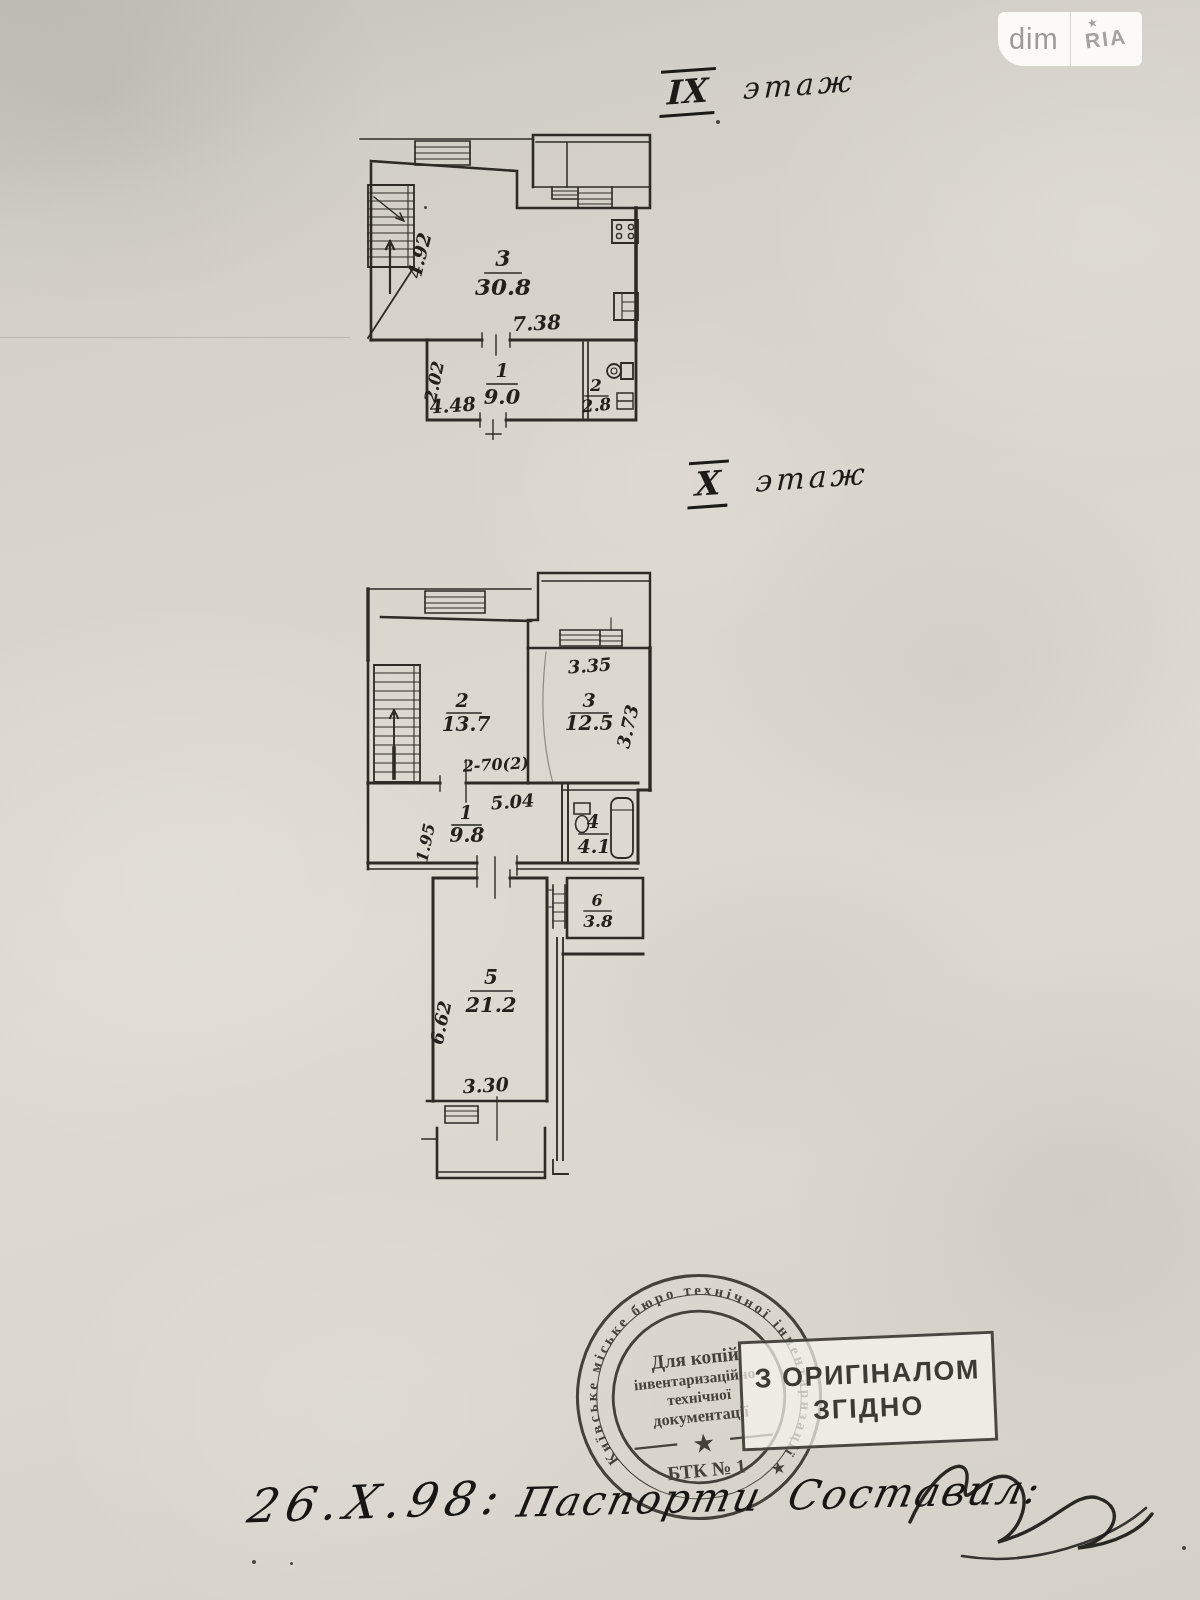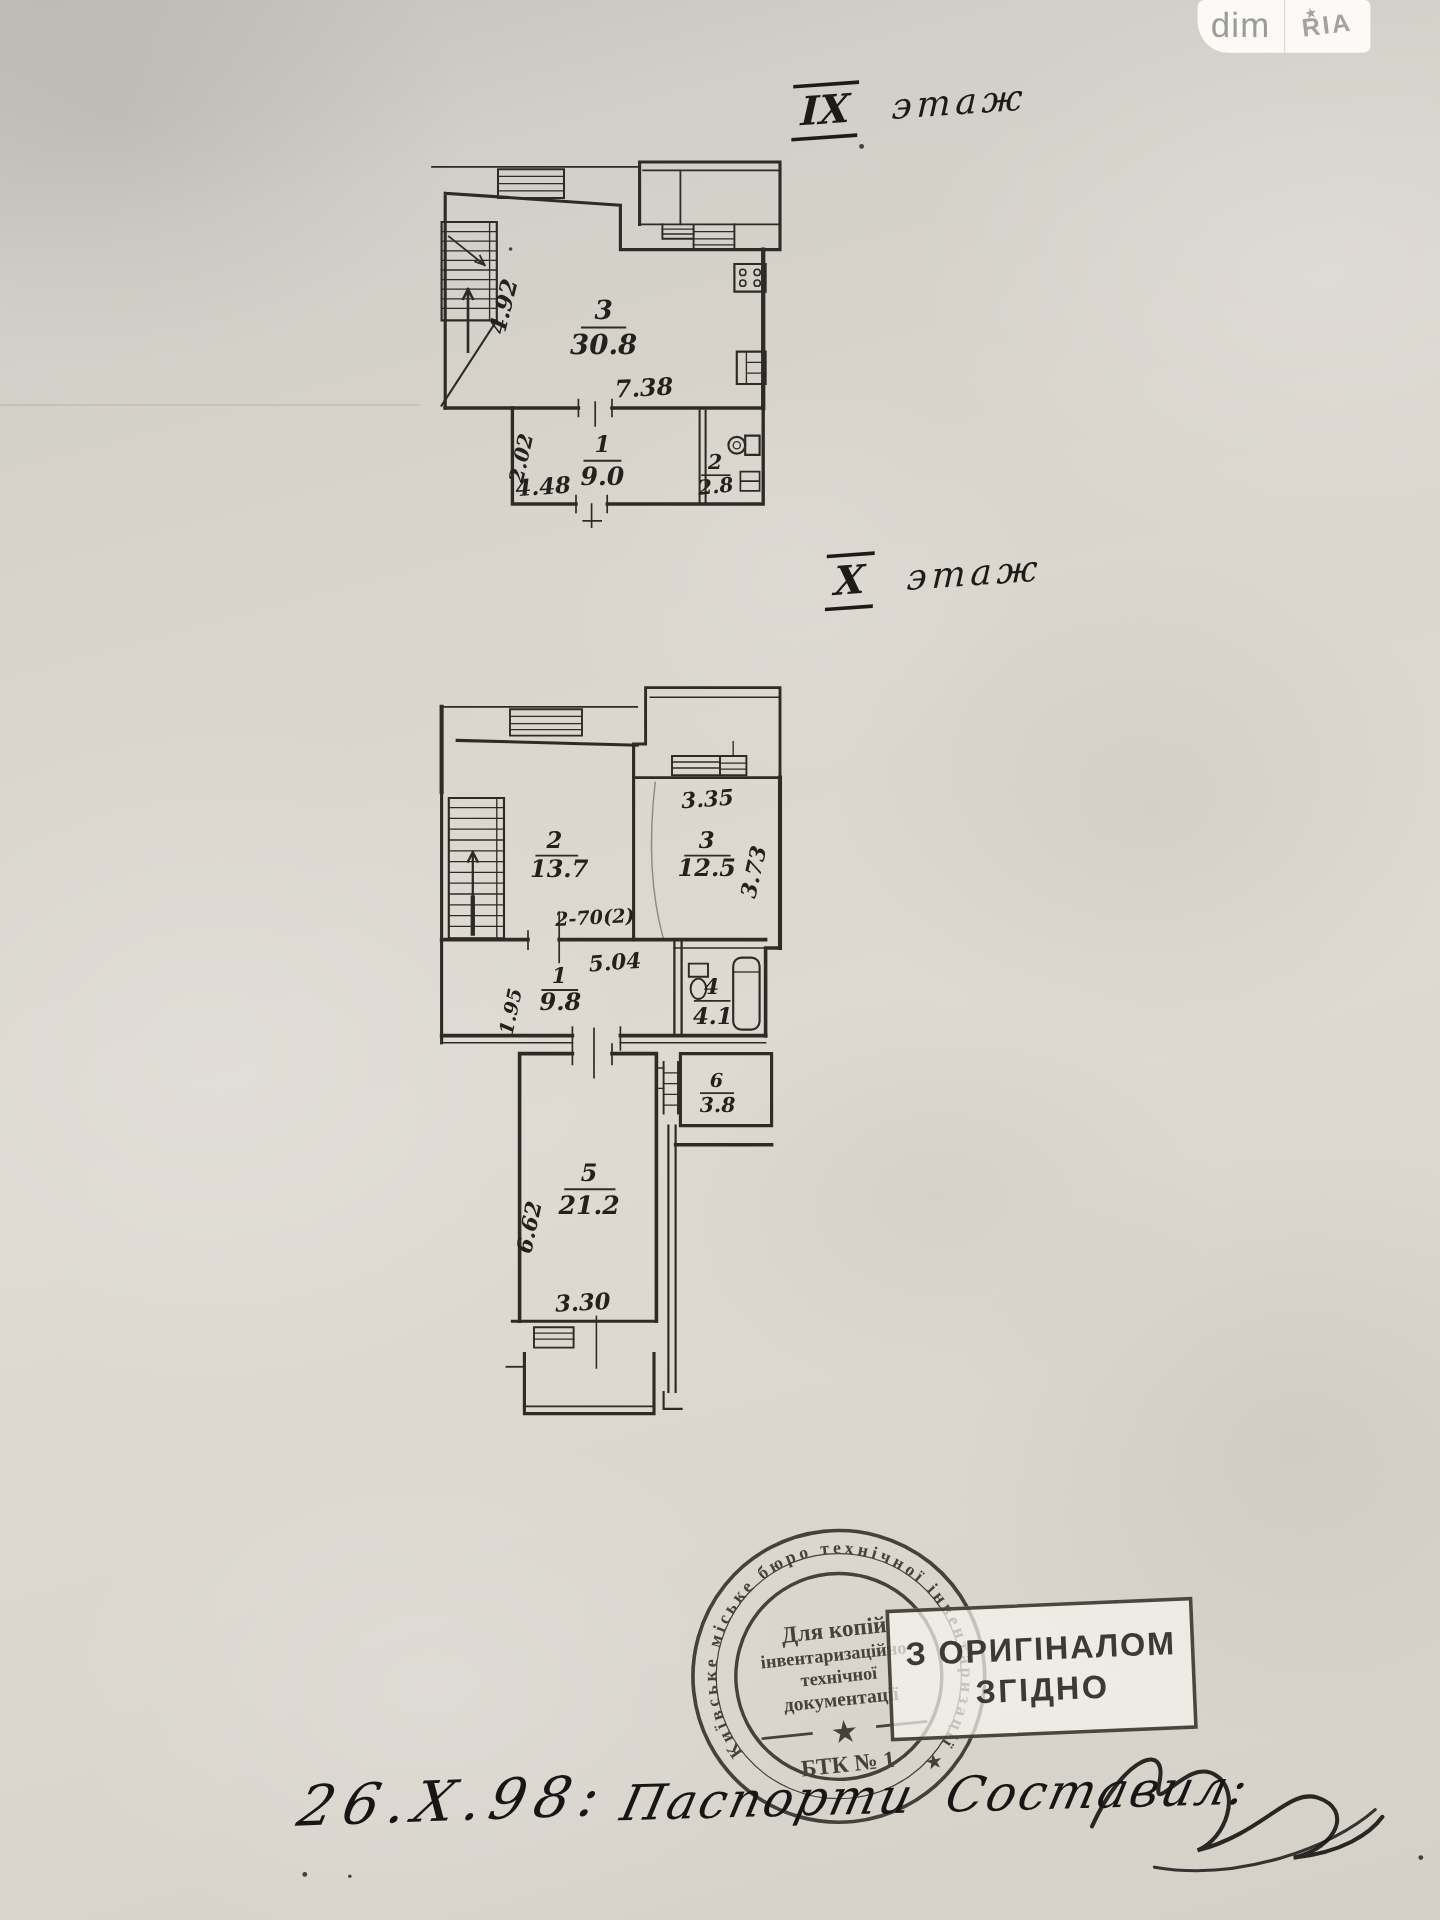--- a/index.html
+++ b/index.html
@@ -17,21 +17,21 @@
       radial-gradient(ellipse 520px 420px at 15% 55%, rgba(255,255,255,.14), transparent 70%),
       radial-gradient(ellipse 300px 260px at 55% 30%, rgba(255,255,255,.10), transparent 70%),
       radial-gradient(ellipse 420px 360px at 90% 75%, rgba(112,106,96,.09), transparent 70%),
       radial-gradient(ellipse 460px 340px at 30% 88%, rgba(255,255,255,.13), transparent 70%),
       radial-gradient(ellipse 340px 240px at 65% 62%, rgba(118,112,102,.07), transparent 70%);
   }
   .crease{position:absolute;height:1px;background:rgba(125,120,110,.28);z-index:1;}
   .speck{position:absolute;width:4px;height:4px;border-radius:50%;background:rgba(30,28,25,.8);z-index:3;}
 
   
-  .badge{position:absolute;left:998px;top:0;width:144px;height:44px;background:#fbfaf7;
+  .badge{position:absolute;left:998px;top:12px;width:144px;height:54px;background:#fbfaf7;
     border-radius:6px 5px 6px 26px;display:flex;z-index:6;}
   .badge .cell{flex:1;display:flex;align-items:center;justify-content:center;position:relative;}
   .badge .cell+.cell{border-left:1px solid #dad8d4;}
   .badge .dim{font-size:29px;color:#9b9b99;letter-spacing:1px;}
   .badge .ria{font-size:21px;font-weight:700;color:#a3a2a0;letter-spacing:2px;transform:rotate(-7deg);}
   .badge .star{position:absolute;top:4px;left:16px;font-size:12px;color:#a3a2a0;transform:rotate(-12deg);}
 
   
   .floor-title{position:absolute;color:#1d1b18;z-index:3;
     font-family:"DejaVu Serif",serif;font-style:italic;transform:rotate(-4deg) skewX(-6deg);}

